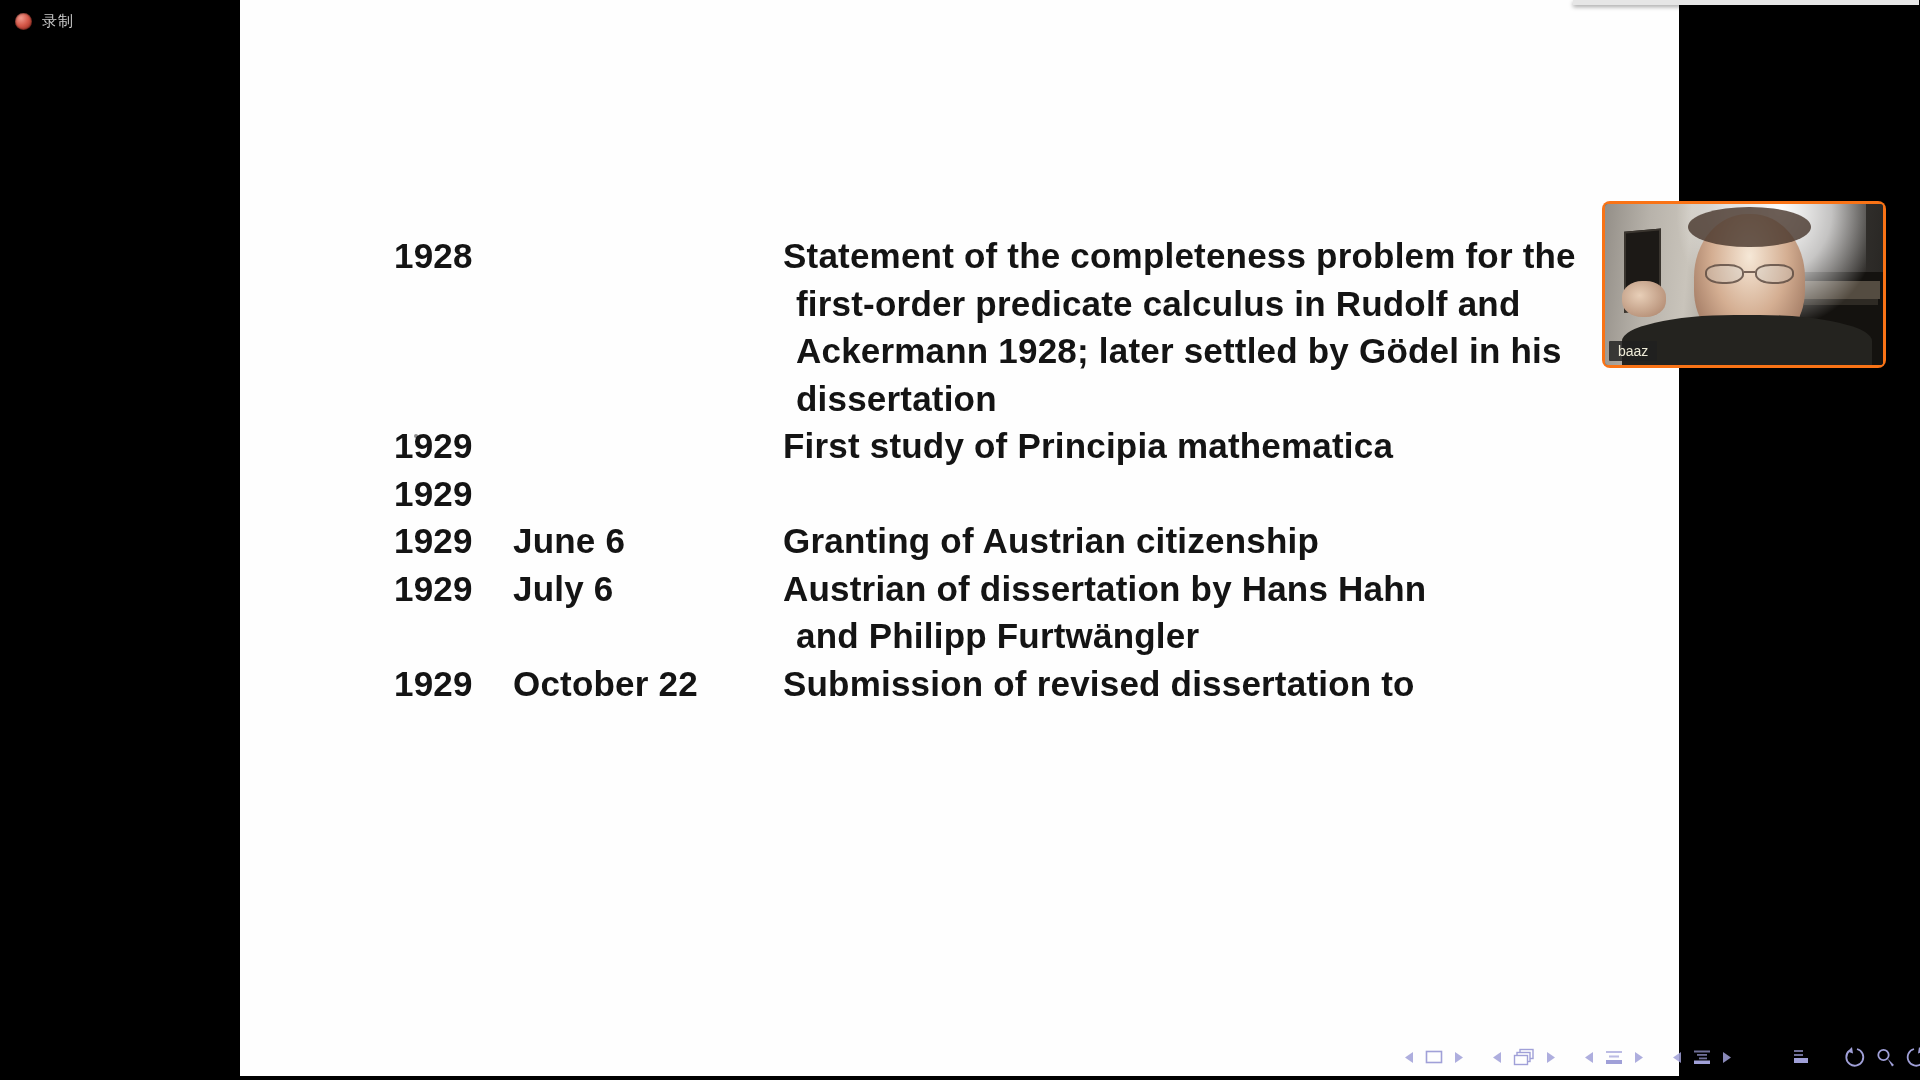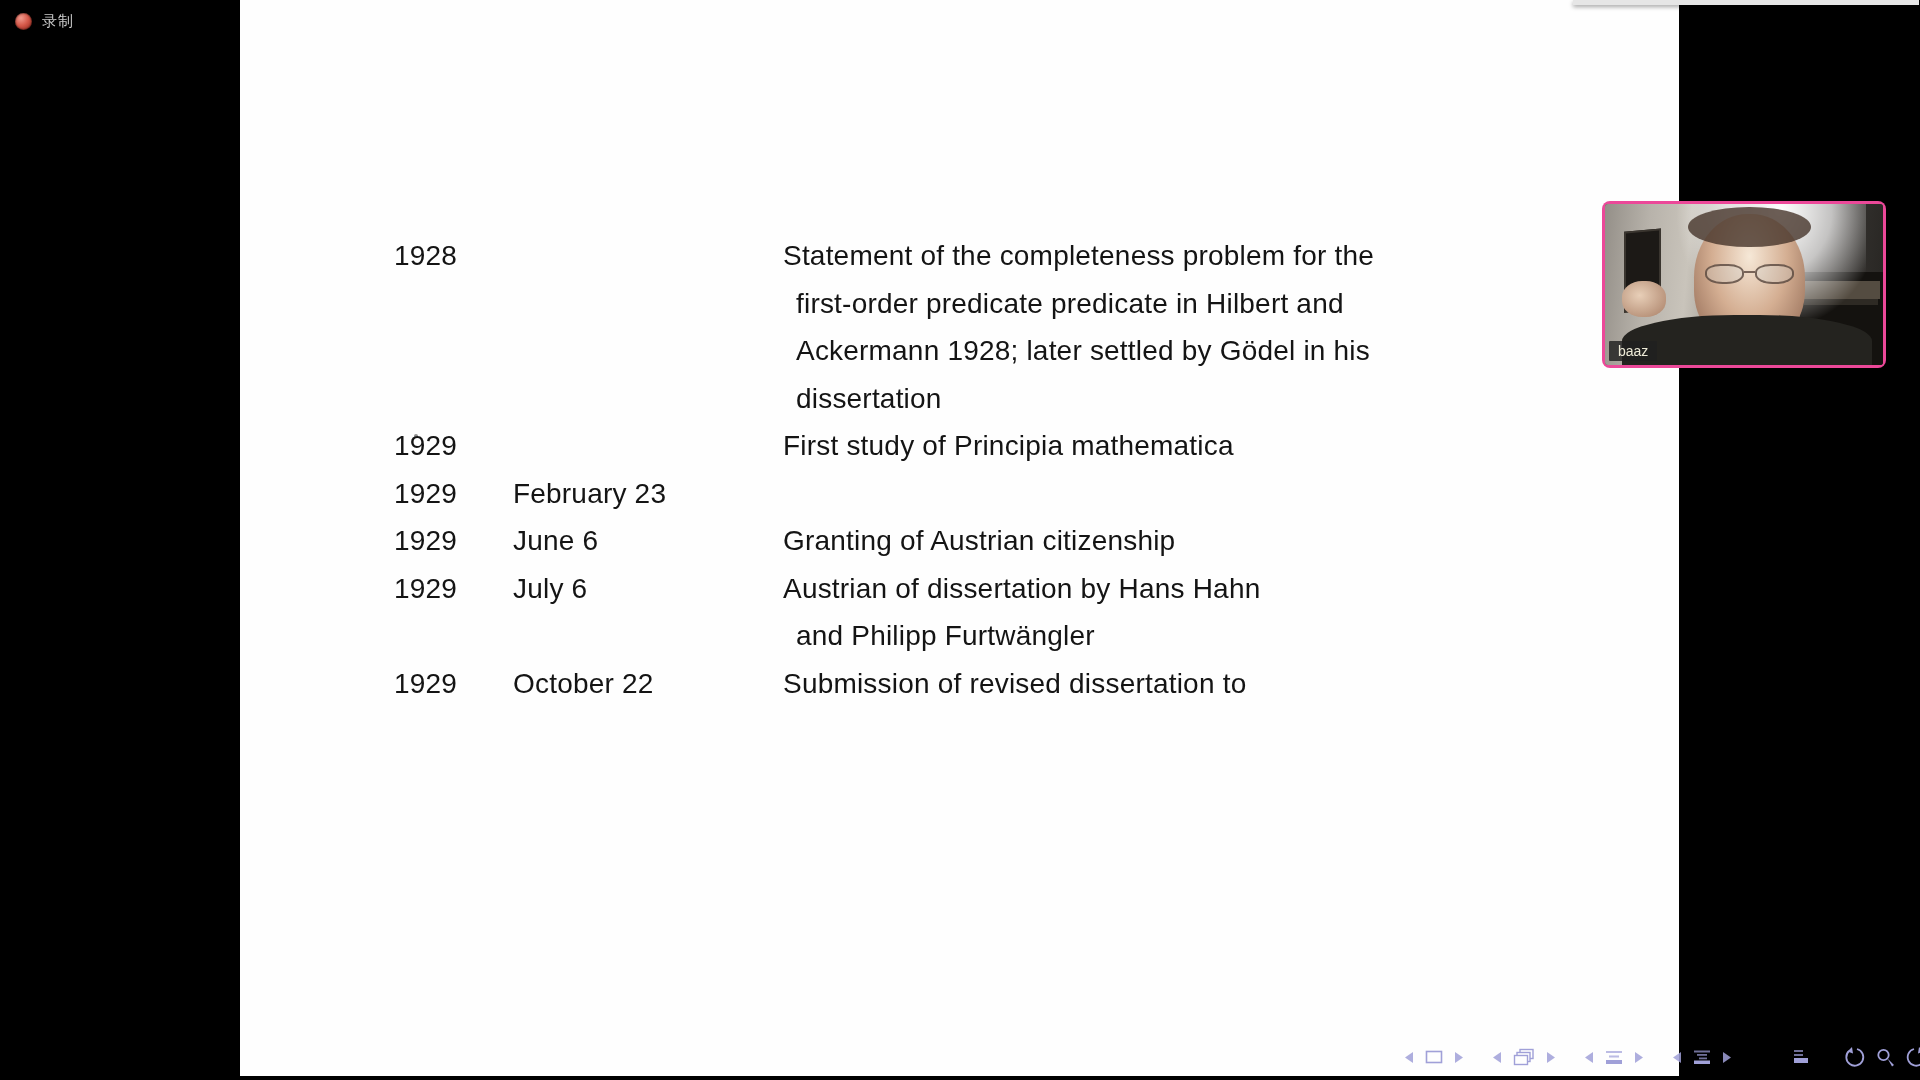--- a/index.html
+++ b/index.html
@@ -13,28 +13,28 @@
     background:radial-gradient(circle at 35% 30%, #f09a8d 0%, #d65a4b 45%, #8e2318 95%);
     box-shadow:0 0 2px #000 inset;}
   .rec-label{color:#c9c9c9;font-size:15px;letter-spacing:1px;}
   
   .slide{position:absolute;left:240px;top:0;width:1439px;height:1076px;background:#fefefe;}
   .window-edge{position:absolute;left:1333px;top:0;width:346px;height:5px;background:#e6e6e6;
     box-shadow:0 2px 4px rgba(0,0,0,0.35);}
   .margin-dot{position:absolute;left:174px;top:434px;width:4px;height:4px;border-radius:50%;background:#8f8f8f;}
   
   .timeline{position:absolute;left:154px;top:232px;color:#141414;
-    font-size:28px;line-height:47.5px;letter-spacing:0.2px;}
+    font-size:35px;line-height:47.5px;letter-spacing:0.2px;font-weight:bold;}
   .entry{display:grid;grid-template-columns:119px 234px auto;}
   .entry .desc div{white-space:nowrap;margin-left:36px;}
   .entry .desc .cont{padding-left:13px;}
   .year,.date{white-space:nowrap;}
   
   .webcam{position:absolute;left:1602px;top:201px;width:284px;height:167px;
-    background:#ec4899;border-radius:8px;padding:3px;box-sizing:border-box;}
+    background:#f97316;border-radius:8px;padding:3px;box-sizing:border-box;}
   .video{position:relative;width:100%;height:100%;overflow:hidden;border-radius:3px;background:#55504a;}
   .wall{position:absolute;inset:0;
     background:linear-gradient(95deg,#948f88 0%,#b8b3ab 16%,#c9c4bb 30%,#7a756e 55%,#3b3835 76%,#272522 100%);}
   .glow{position:absolute;left:24%;top:-25%;width:70%;height:105%;
     background:radial-gradient(ellipse at 55% 28%, rgba(255,255,255,1) 0%, rgba(255,255,255,0.7) 35%, rgba(255,255,255,0) 68%);}
   .pic-frame{position:absolute;left:7%;top:16%;width:12%;height:48%;background:#1c1916;
     border:2px solid #3a352f;transform:skewY(-5deg);}
   .shelf{position:absolute;right:-2%;top:42%;width:32%;height:60%;background:#14120f;}
   .shelf-items{position:absolute;right:1%;top:48%;width:28%;height:11%;background:#544c41;
     box-shadow:0 8px 0 -2px #2e2a24;}
@@ -73,37 +73,36 @@
   <div class="window-edge"></div>
   <div class="margin-dot"></div>
 
   <div class="timeline">
 
     <div class="entry">
       <div class="year">1928</div>
       <div class="date"></div>
       <div class="desc">
         <div>Statement of the completeness problem for the</div>
-        <div class="cont">first-order predicate predicate in Hilbert and</div>
+        <div class="cont">first-order predicate calculus in Rudolf and</div>
         <div class="cont">Ackermann 1928; later settled by Gödel in his</div>
         <div class="cont">dissertation</div>
       </div>
     </div>
 
     <div class="entry">
       <div class="year">1929</div>
       <div class="date"></div>
       <div class="desc">
         <div>First study of Principia mathematica</div>
       </div>
     </div>
 
     <div class="entry">
       <div class="year">1929</div>
-      <div class="date">February 23</div>
     </div>
 
     <div class="entry">
       <div class="year">1929</div>
       <div class="date">June 6</div>
       <div class="desc">
         <div>Granting of Austrian citizenship</div>
       </div>
     </div>
 

